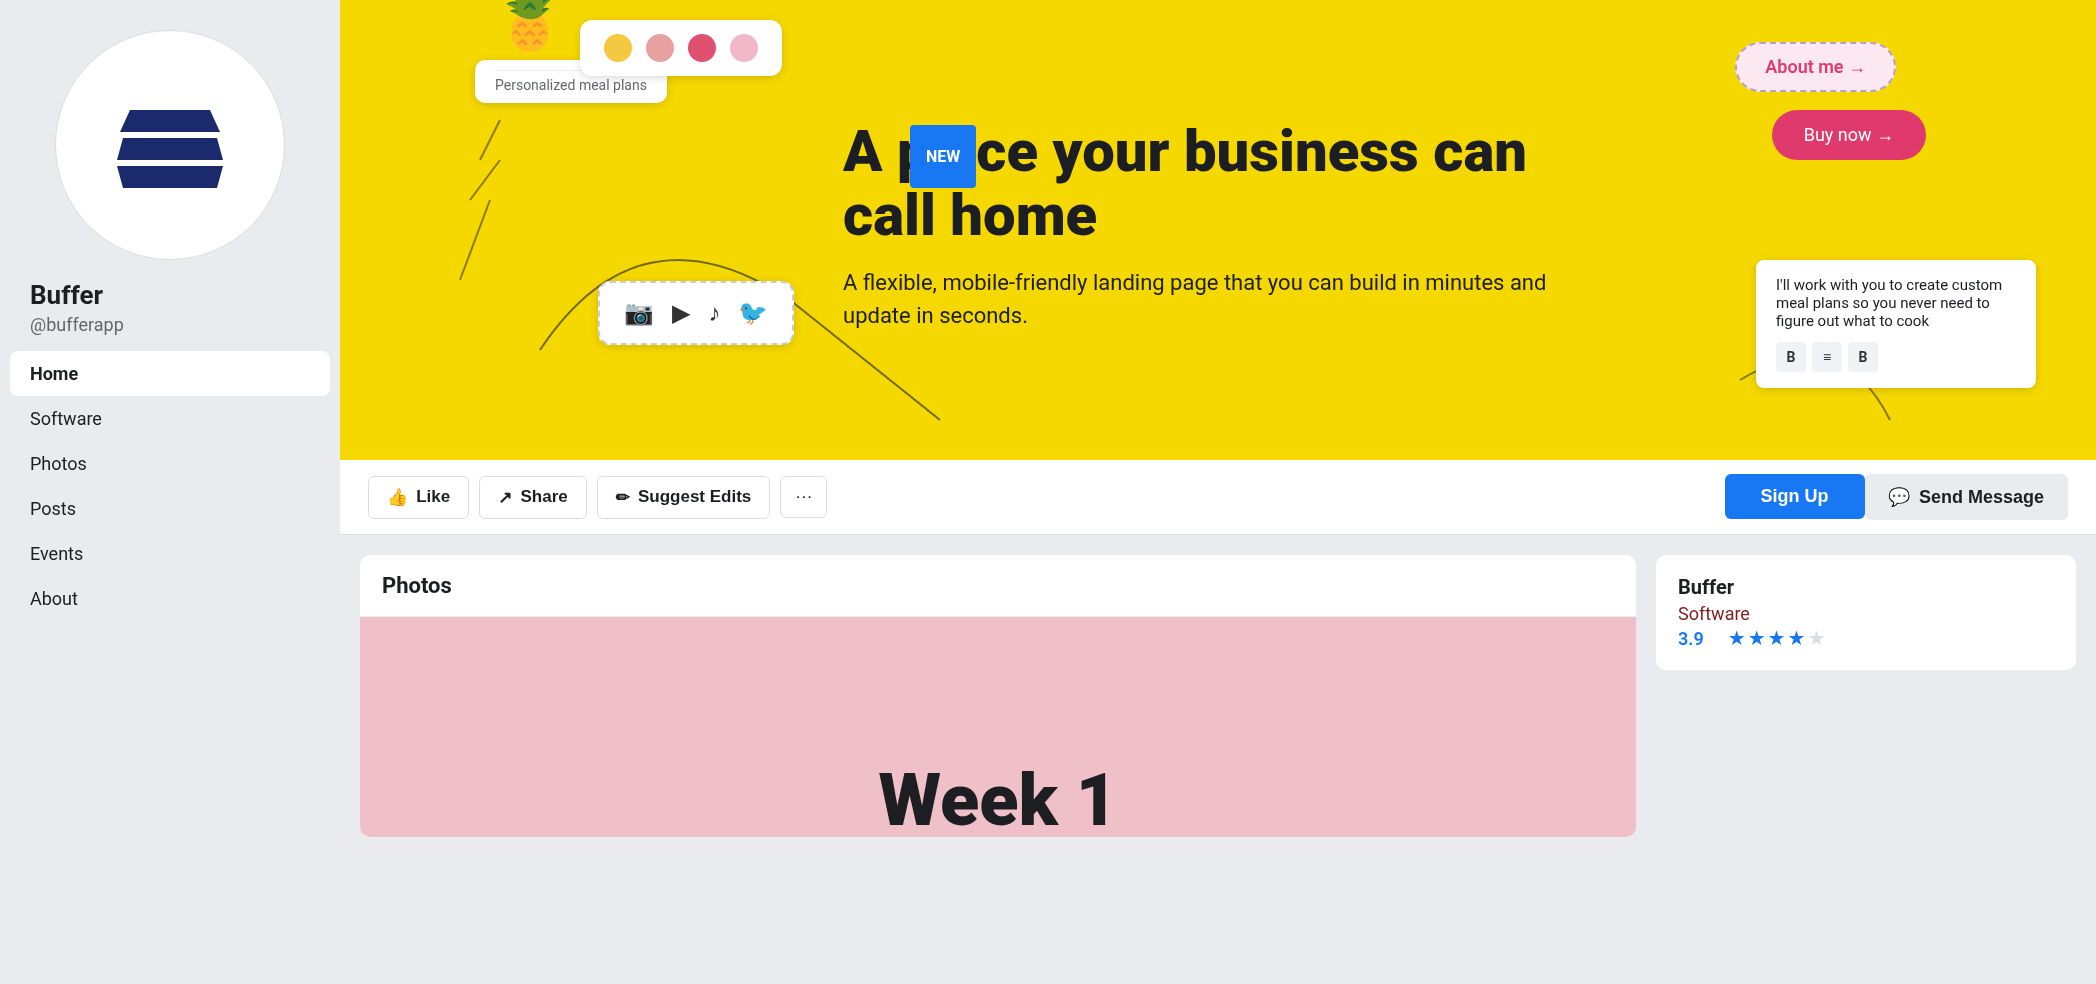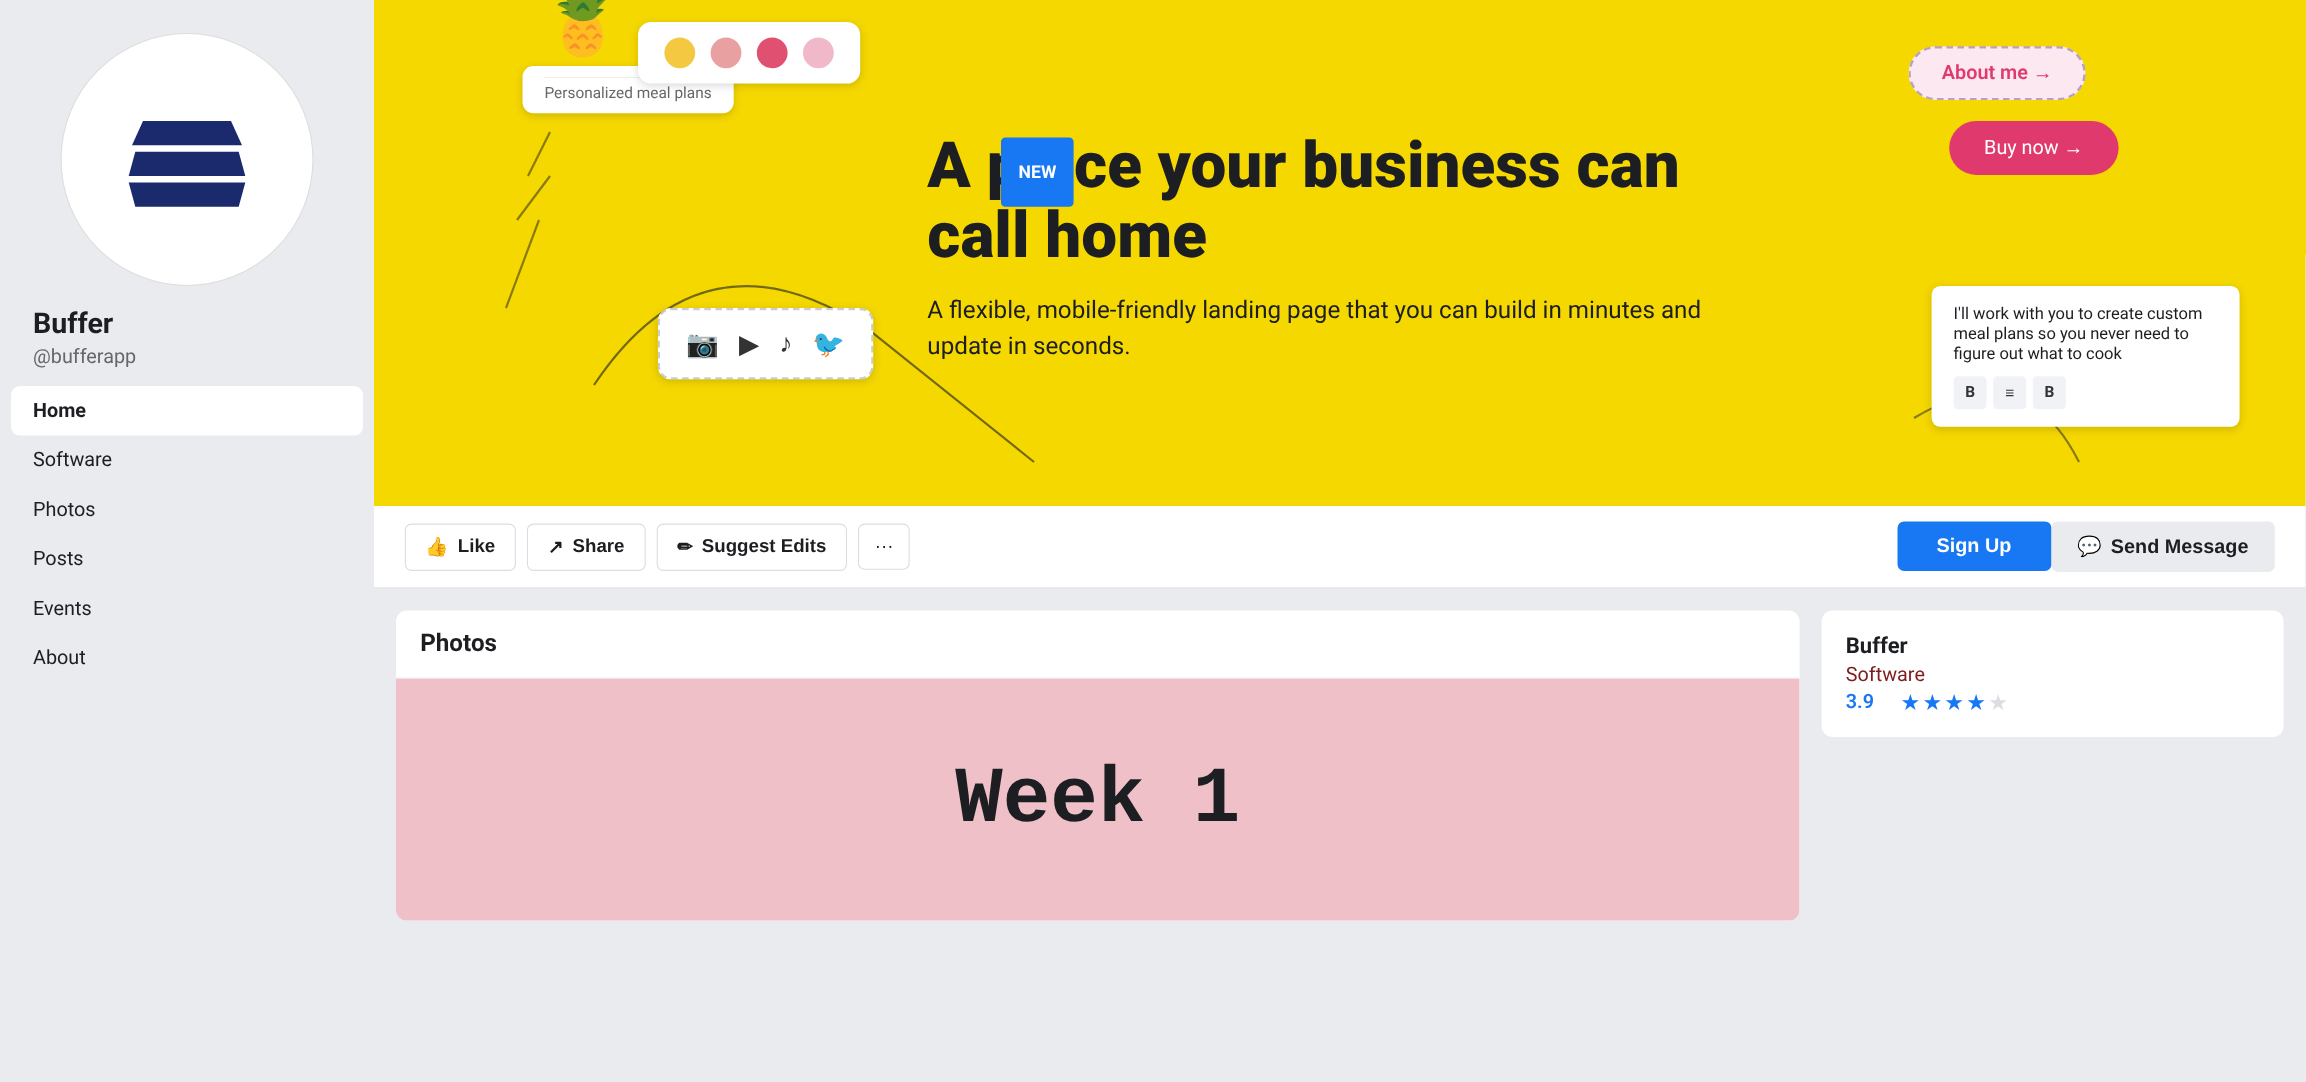--- a/index.html
+++ b/index.html
@@ -374,25 +374,24 @@
       font-size: 22px;
       font-weight: 700;
       color: #1c1e21;
       border-bottom: 1px solid #e9ebee;
     }
 
     .photos-preview {
       height: 220px;
       background: #f0c0c8;
       display: flex;
-      align-items: center;
+      align-items: flex-end;
       justify-content: center;
       padding-bottom: 0;
       overflow: hidden;
-      font-family: Liberation Mono, monospace;
     }
 
     .week-text {
       font-size: 72px;
       font-weight: 900;
       color: #1c1e21;
       line-height: 1;
     }
 
     

